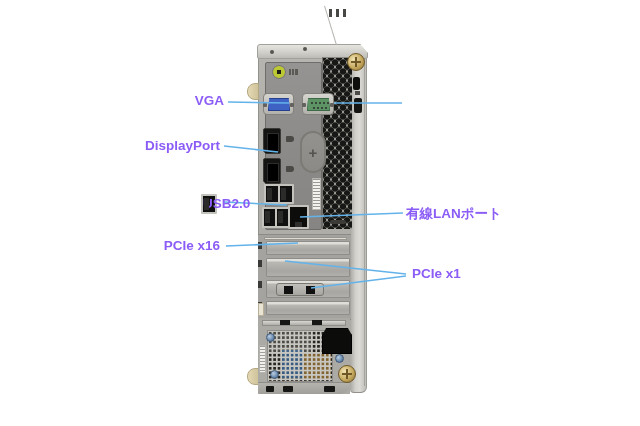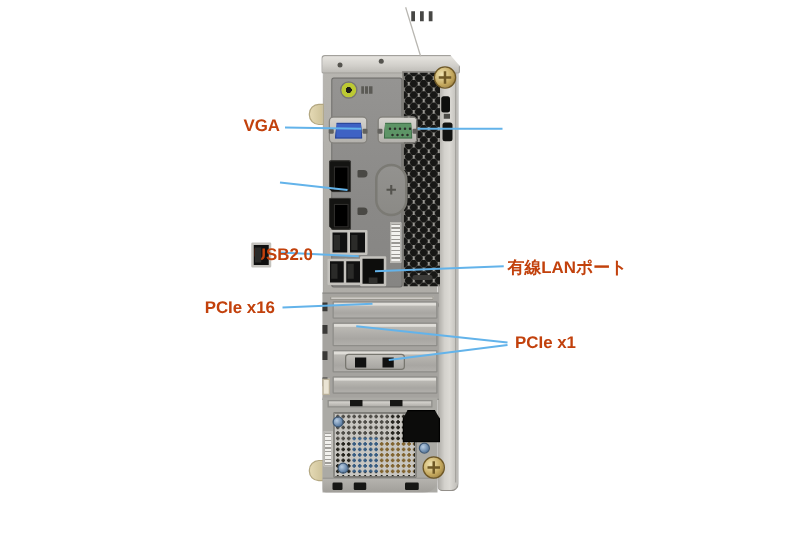--- a/index.html
+++ b/index.html
@@ -126,21 +126,21 @@
   .screw-gold::before,.screw-gold::after{content:"";position:absolute;left:50%;top:50%;background:#6f5826;}
   .screw-gold::before{width:10px;height:2px;margin:-1px 0 0 -5px;}
   .screw-gold::after{width:2px;height:10px;margin:-5px 0 0 -1px;}
   .screw-gold.top{left:347px;top:53px;} .screw-gold.bottom{left:338px;top:365px;}
   .lock-slot{left:353px;top:77px;width:7px;height:13px;background:#0e0e0d;border-radius:2px;}
   .small-hole{left:355px;top:91px;width:5px;height:4px;background:#4c4b47;}
   .tie-slot{left:354px;top:98px;width:8px;height:15px;background:#141412;border-radius:2px;}
 
   
   svg.lines{left:0;top:0;pointer-events:none;}
-  .label{font-size:13.5px;font-weight:700;color:#c2410c;line-height:16px;white-space:nowrap;}
+  .label{font-size:13.5px;font-weight:700;color:#8b5cf6;line-height:16px;white-space:nowrap;}
   .label.vga{right:416px;top:93px;text-align:right;}
   .label.serial{left:407px;top:95px;}
   .label.dp{right:420px;top:138px;text-align:right;}
   .label.usb{right:423px;top:194px;text-align:right;}
   .label.lan{left:406px;top:206px;}
   .label.px16{right:420px;top:238px;text-align:right;}
   .label.px1{left:412px;top:266px;}
 </style>
 </head>
 <body>
@@ -250,18 +250,19 @@
     <line x1="334" y1="103" x2="402" y2="103" stroke="#63b3ea" stroke-width="1.6"></line>
     <line x1="224" y1="146" x2="278" y2="152" stroke="#63b3ea" stroke-width="1.6"></line>
     <line x1="224" y1="202" x2="287" y2="205" stroke="#63b3ea" stroke-width="1.6"></line>
     <line x1="300" y1="217" x2="403" y2="213" stroke="#63b3ea" stroke-width="1.6"></line>
     <line x1="226" y1="246" x2="298" y2="243" stroke="#63b3ea" stroke-width="1.6"></line>
     <line x1="285" y1="261" x2="406" y2="274" stroke="#63b3ea" stroke-width="1.6"></line>
     <line x1="311" y1="288" x2="406" y2="276" stroke="#63b3ea" stroke-width="1.6"></line>
   </svg>
 
   <div class="label vga">VGA</div>
+  <div class="label dp">DisplayPort</div>
   <div class="label usb">USB2.0</div>
   <div class="label lan">有線LANポート</div>
   <div class="label px16">PCIe x16</div>
   <div class="label px1">PCIe x1</div>
 
 </div>
 
 </body></html>

